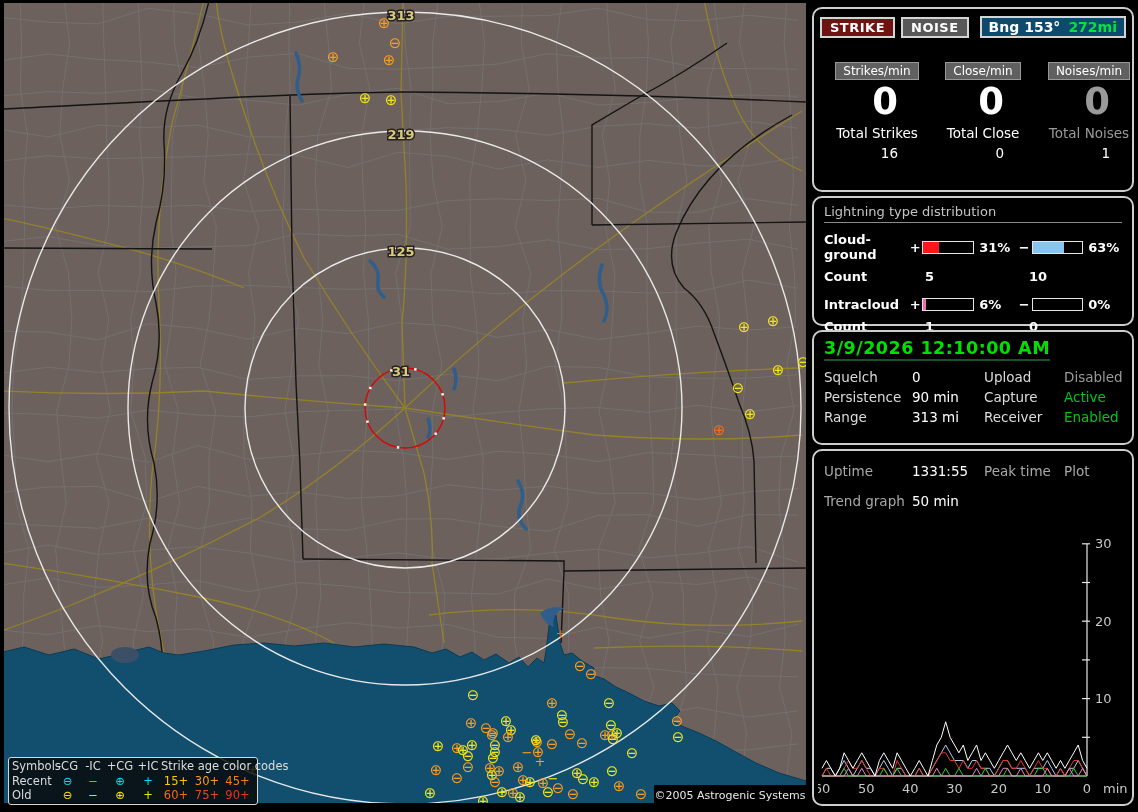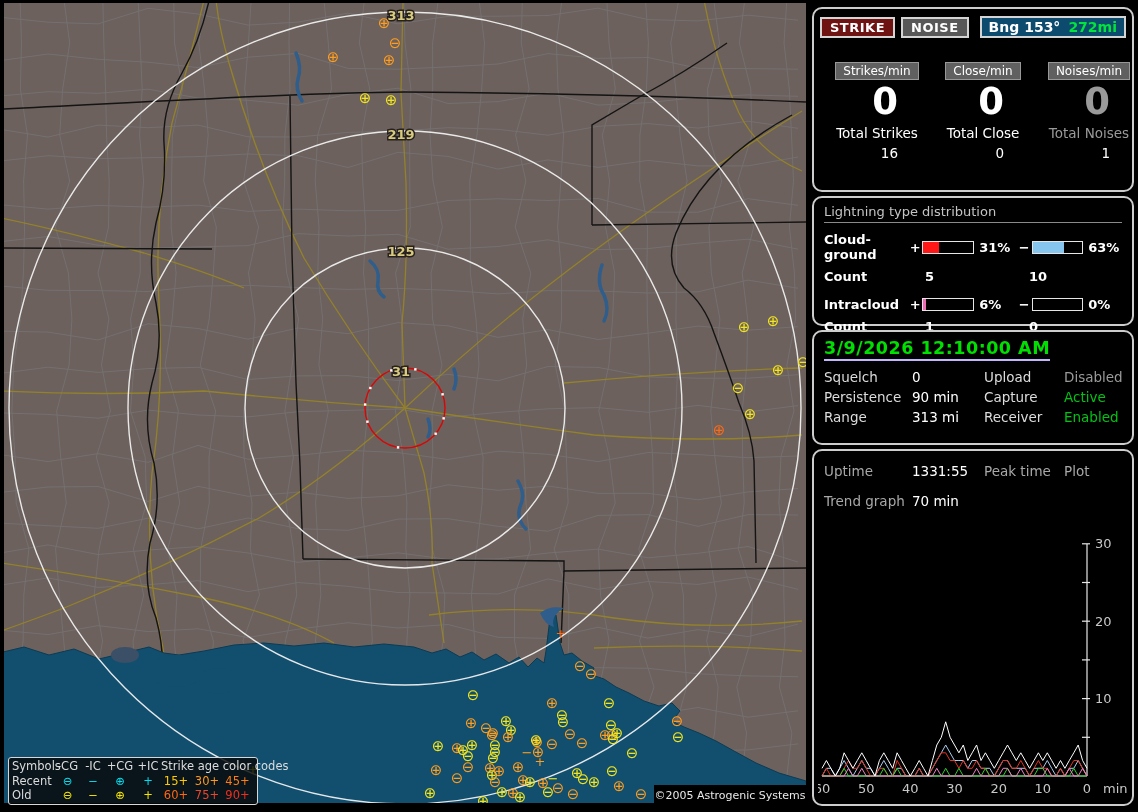--- a/index.html
+++ b/index.html
@@ -47,21 +47,21 @@
   .dlabel{width:91px;}
   .dsign{width:16px;text-align:center;}
   .dbar{width:54px;height:11px;border:1px solid #e6e6e6;background:#000;margin-right:5px;}
   .dfill{height:100%;}
   .dpct{width:41px;}
   .crow{display:flex;margin:7px 6px 0 10px;font-weight:bold;font-size:13px;}
   .c1{width:101px;}.c2{width:104px;}
   
   #dateLine{margin:6px 10px 2px 10px;color:#00e000;font-weight:bold;font-size:17.5px;
             letter-spacing:.5px;}
-  #dateLine span{border-bottom:2px solid #c4b5fd;padding-bottom:1px;text-align:right;}
+  #dateLine span{border-bottom:2px solid #14532d;padding-bottom:1px;text-align:right;}
   .srow{display:grid;grid-template-columns:88px 72px 80px 1fr;margin:0 10px;
         font-size:13.5px;line-height:20px;}
   .lab{color:#dcdcdc;} .val{color:#fff;}
   .glab{color:#a8a8a8;} 
   .green{color:#00c414;}
   .statgrid{margin-top:10px;}
   
   #trend{position:absolute;left:818px;top:534px;width:314px;height:272px;}
 </style>
 </head>
@@ -384,21 +384,21 @@
 
   <div id="p4" class="panel">
     <div class="srow statgrid">
       <div class="glab">Uptime</div>
       <div class="val">1331:55</div>
       <div class="glab">Peak time</div>
       <div class="glab">Plot</div>
     </div>
     <div class="srow" style="margin-top:10px;">
       <div class="glab">Trend graph</div>
-      <div class="val">70 min</div>
+      <div class="val">50 min</div>
       <div></div>
         <div></div>
     </div>
   </div>
 
   <svg id="trend" viewBox="0 0 314 272">
       <line x1="269" y1="10" x2="269" y2="242" stroke="#e8e8e8" stroke-width="1.2"></line>
       <line x1="4" y1="242" x2="269" y2="242" stroke="#e8e8e8" stroke-width="1.2"></line>
       <line x1="264" y1="203.3" x2="272" y2="203.3" stroke="#e8e8e8" stroke-width="1.2"></line>
       <line x1="264" y1="164.6" x2="272" y2="164.6" stroke="#e8e8e8" stroke-width="1.2"></line>

